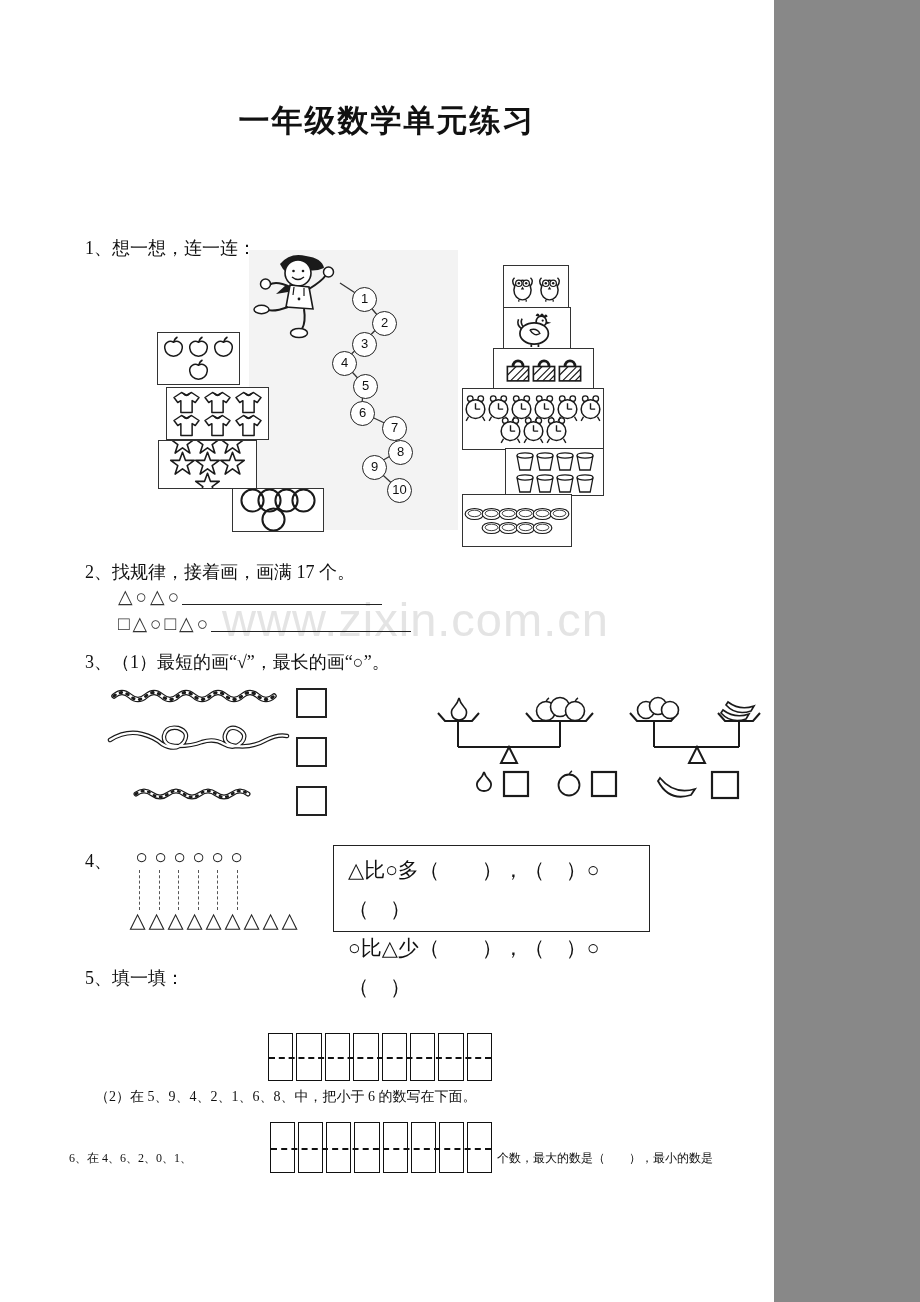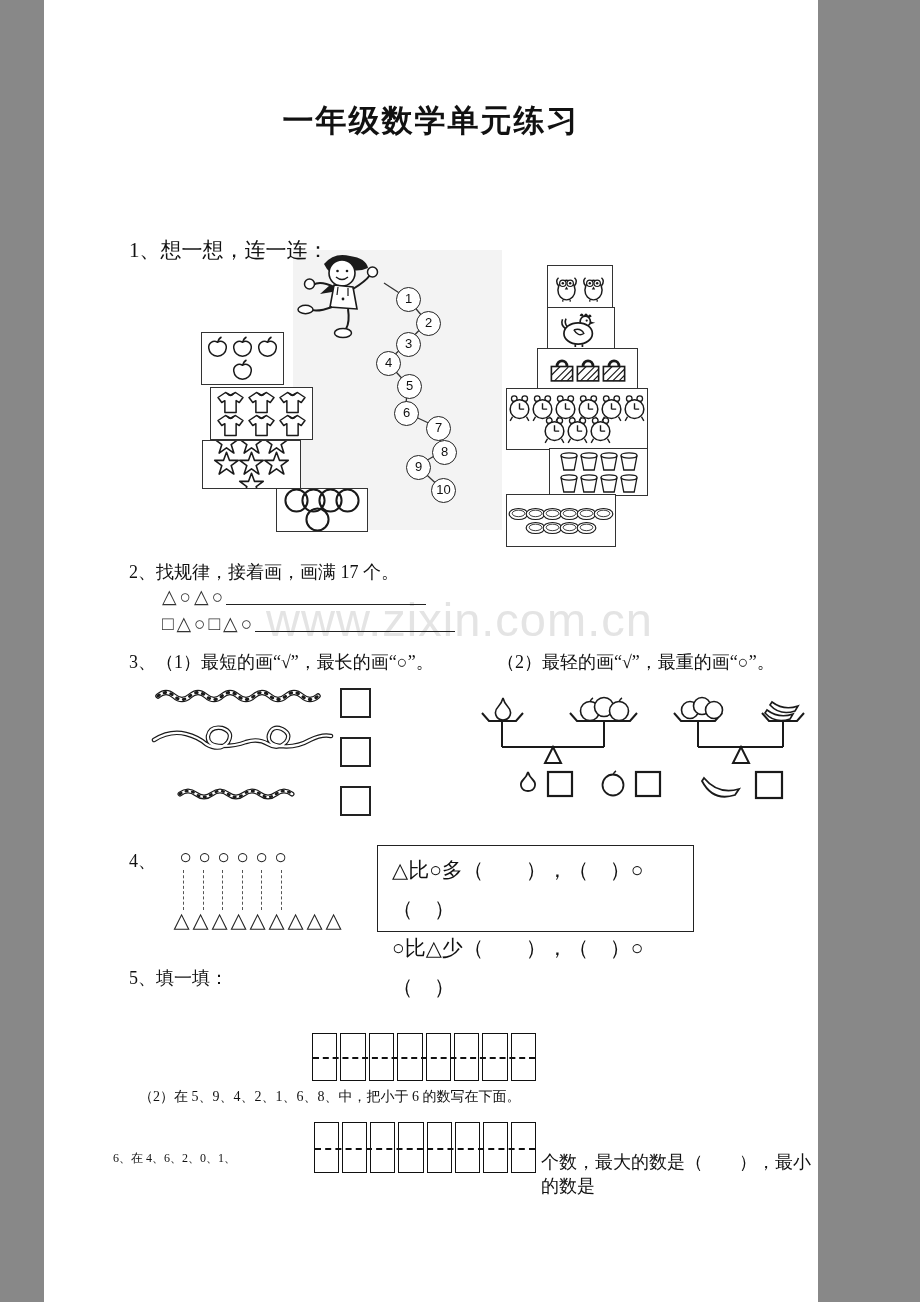--- a/index.html
+++ b/index.html
@@ -1,27 +1,27 @@
 <!DOCTYPE html>
 <html><head>
 <meta charset="utf-8">
 <style>
   html,body{margin:0;padding:0;background:#888;}
   #page{position:relative;width:774px;height:1302px;background:#fff;overflow:hidden;
-        font-family:"Liberation Serif","DejaVu Serif",serif;color:#111;margin-left:44px;}
+        font-family:"Liberation Serif","DejaVu Serif",serif;color:#111;}
   .abs{position:absolute;}
   
   #title{top:100px;left:0;width:100%;text-align:center;font-family:"Liberation Sans","DejaVu Sans",sans-serif;
          font-weight:bold;font-size:31px;letter-spacing:2px;z-index:2;}
   #headerline{top:184px;left:215px;font-size:18px;z-index:2;}
   .hfield{margin-right:26px;}
   .blank{display:inline-block;border-bottom:1.6px solid #222;height:16px;vertical-align:-3px;}
   .bl-class{width:56px}.bl-name{width:88px}.bl-no{width:62px}.bl-score{width:76px}
   
-  #q1text{left:85px;top:236px;font-size:21px;z-index:2;}
+  #q1text{left:85px;top:236px;font-size:18px;z-index:2;}
   #graypanel{left:249px;top:250px;width:209px;height:280px;background:#f3f3f3;z-index:0;}
   #connector{left:240px;top:245px;z-index:1;}
   .numcircle{width:23px;height:23px;border:1.6px solid #222;border-radius:50%;background:#fff;
              text-align:center;line-height:21px;font-size:13px;font-family:"Liberation Sans",sans-serif;z-index:3;}
   .n1{left:352px;top:287px}.n2{left:372px;top:311px}.n3{left:352px;top:332px}.n4{left:332px;top:351px}
   .n5{left:353px;top:374px}.n6{left:350px;top:401px}.n7{left:382px;top:416px}.n8{left:388px;top:440px}
   .n9{left:362px;top:455px}.n10{left:387px;top:478px}
   #boy{left:252px;top:250px;z-index:2;}
   .picbox{border:1.6px solid #333;background:#fff;display:flex;flex-wrap:wrap;align-items:center;
           justify-content:center;align-content:center;z-index:2;overflow:hidden;}
@@ -76,21 +76,21 @@
   
   #q5title{left:85px;top:966px;font-size:18px;z-index:2;}
   #q5p1{left:95px;top:996px;font-size:18px;z-index:2;}
   #q5p2{left:95px;top:1088px;font-size:14px;z-index:2;}
   .numgrid{display:flex;gap:3px;z-index:2;}
   #grid1{left:268px;top:1033px;width:224px;height:48px;}
   #grid2{left:270px;top:1122px;width:222px;height:51px;}
   .gcell{flex:1;border:1.8px solid #111;background:#fff;}
   .gdash{position:absolute;left:1px;right:1px;top:50%;border-top:2px dashed #111;z-index:3;}
   #q6prefix{left:69px;top:1150px;font-size:12px;z-index:2;}
-  #q6suffix{left:497px;top:1150px;font-size:18px;z-index:2;}
+  #q6suffix{left:497px;top:1150px;font-size:12px;z-index:2;}
   #pagenum{left:818px;top:1202px;font-size:15px;z-index:2;}
   svg{display:block;}
 </style>
 </head>
 <body>
 
 <svg width="0" height="0" style="position:absolute" aria-hidden="true">
   <defs>
     <symbol id="sym-apple" viewBox="0 0 20 20">
       <path d="M10.2,6 C10.6,3.8 11.6,2.4 13.2,1.6" fill="none" stroke="#1a1a1a" stroke-width="1.2"></path>
@@ -388,21 +388,20 @@
         <use href="#sym-coin"></use>
       </svg>
     </div>
 
   <div class="abs" id="q2text">2、找规律，接着画，画满 17 个。</div>
   <div class="abs q2row" id="q2row1"><span class="shapes">△○△○</span><span class="uline" style="width:200px"></span></div>
   <div class="abs q2row" id="q2row2"><span class="shapes">□△○□△○</span><span class="uline" style="width:200px"></span></div>
   <div class="abs" id="watermark">www.zixin.com.cn</div>
 
   <div class="abs q3t" id="q3p1">3、（1）最短的画“√”，最长的画“○”。</div>
-  <div class="abs q3t" id="q3p2">（2）最轻的画“√”，最重的画“○”。</div>
 
   <svg class="abs" id="ropes" width="185" height="135" viewBox="0 0 185 135">
     <g fill="none" stroke-linecap="round">
       <path id="rp1" d="M8,12 q8,-7 16,0 t16,0 t16,0 t16,0 t16,0 t16,0 t16,0 t16,0 t16,0 t16,0" stroke="#1a1a1a" stroke-width="5.5"></path>
       <path d="M8,12 q8,-7 16,0 t16,0 t16,0 t16,0 t16,0 t16,0 t16,0 t16,0 t16,0 t16,0" stroke="#fff" stroke-width="3"></path>
       <path d="M8,12 q8,-7 16,0 t16,0 t16,0 t16,0 t16,0 t16,0 t16,0 t16,0 t16,0 t16,0" stroke="#1a1a1a" stroke-width="3" stroke-dasharray="1.5,5.5"></path>
       <path d="M4,56 Q20,46 36,50 Q48,53 56,60 Q70,68 78,58 Q84,48 72,44 Q60,42 58,52 Q57,62 72,62 Q86,62 96,58 Q108,54 118,60 Q128,66 136,58 Q142,50 132,45 Q122,41 119,51 Q117,60 130,62 Q146,64 160,56 Q172,50 181,52" stroke="#1a1a1a" stroke-width="4.5"></path>
       <path d="M4,56 Q20,46 36,50 Q48,53 56,60 Q70,68 78,58 Q84,48 72,44 Q60,42 58,52 Q57,62 72,62 Q86,62 96,58 Q108,54 118,60 Q128,66 136,58 Q142,50 132,45 Q122,41 119,51 Q117,60 130,62 Q146,64 160,56 Q172,50 181,52" stroke="#fff" stroke-width="2.2"></path>
       <path d="M30,110 q8,-6 16,0 t16,0 t16,0 t16,0 t16,0 t16,0 t16,0" stroke="#1a1a1a" stroke-width="5"></path>
       <path d="M30,110 q8,-6 16,0 t16,0 t16,0 t16,0 t16,0 t16,0 t16,0" stroke="#fff" stroke-width="2.6"></path>

